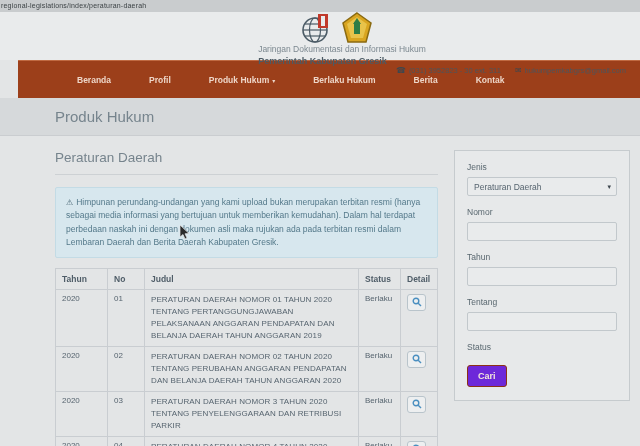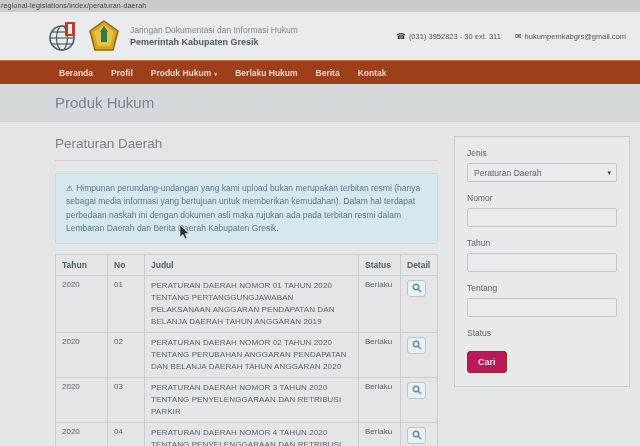--- a/index.html
+++ b/index.html
@@ -10,33 +10,33 @@
   }
   
   .urlbar {
     height:12px; background:#c9ccce; color:#3c4245;
     font-size:7px; line-height:12px; padding-left:1px;
     letter-spacing:.2px; white-space:nowrap; overflow:hidden;
   }
   
   .site-header {
     height:48px; background:#e9ebec;
-    display:flex; align-items:center; padding:0 14px 0 48px;
+    display:flex; align-items:center; padding:0 14px 0 48px;flex-direction:column;
   }
   .logos { display:flex; align-items:center; gap:8px; }
   .logo { width:32px; height:32px; flex:0 0 auto; }
   .brand { margin-left:10px; }
   .brand-line1 { font-size:8.5px; color:#7c8890; }
   .brand-line2 { font-size:9px; font-weight:bold; color:#4c5a64; margin-top:2px; }
   .contact { margin-left:auto; display:flex; align-items:center; gap:14px; font-size:7.5px; color:#4c555c; }
   .contact .ico { font-size:8px; margin-right:3px; color:#3e474e; }
   
   .nav {
-    height:24px; background:#9c3f1a; border-top:1px solid #c06a42;
-    display:flex; align-items:center; padding-left:50px; gap:0;
+    height:38px; background:#9c3f1a; border-top:1px solid #c06a42;
+    display:flex; align-items:center; padding-left:50px; gap:20px;margin-left:18px;
   }
   .nav a {
     color:#eed6c8; text-decoration:none; font-size:8.5px; font-weight:bold;
     padding:4px 9px; white-space:nowrap;
   }
   .nav .caret { font-size:6px; margin-left:3px; }
   
   .title-band {
     height:38px; background:#d6d9db; border-bottom:1px solid #cacdd0;
     display:flex; align-items:center; padding-left:55px;
@@ -78,21 +78,21 @@
   }
   .fgroup { margin-bottom:11px; }
   .fgroup label { display:block; font-size:8.5px; color:#5a6870; margin-bottom:5px; }
   .ctl {
     width:100%; height:19px; background:#e9ebec; border:1px solid #c2c8cc;
     border-radius:2px; font-size:8.5px; color:#56646f;
     display:flex; align-items:center; padding:0 6px; position:relative;
   }
   .ctl .sel-caret { position:absolute; right:5px; font-size:7px; color:#3e474e; }
   .btn-cari {
-    background:#be185d; color:#f3e4dc; border:1px solid #8c3016; border-radius:3px;
+    background:#6d28d9; color:#f3e4dc; border:1px solid #8c3016; border-radius:3px;
     font-size:9px; font-weight:bold; padding:5px 10px; cursor:pointer; margin-top:2px;
   }
   
   .cursor { position:absolute; left:179px; top:225px; pointer-events:none; }
 </style>
 </head>
 <body>
 
 <div class="urlbar">regional-legislations/index/peraturan-daerah</div>
 

